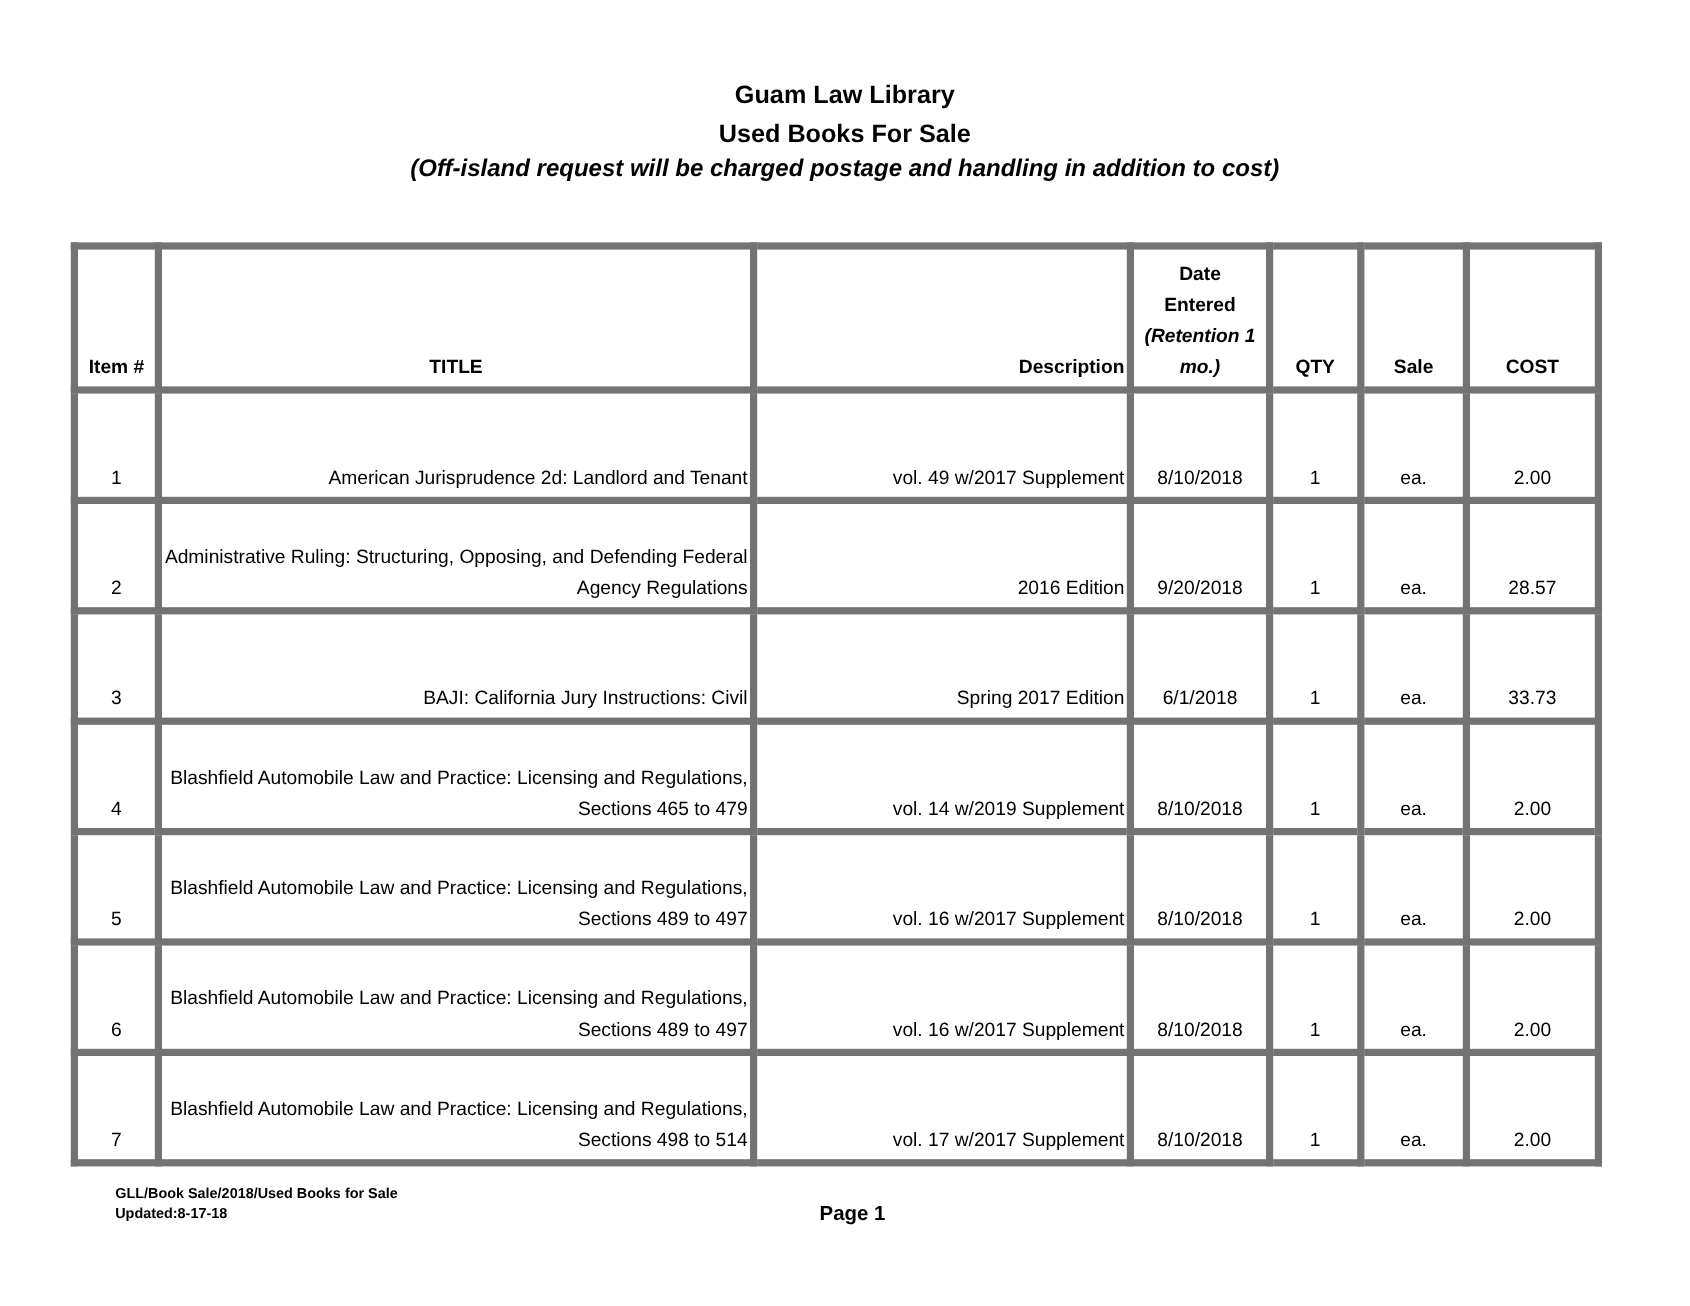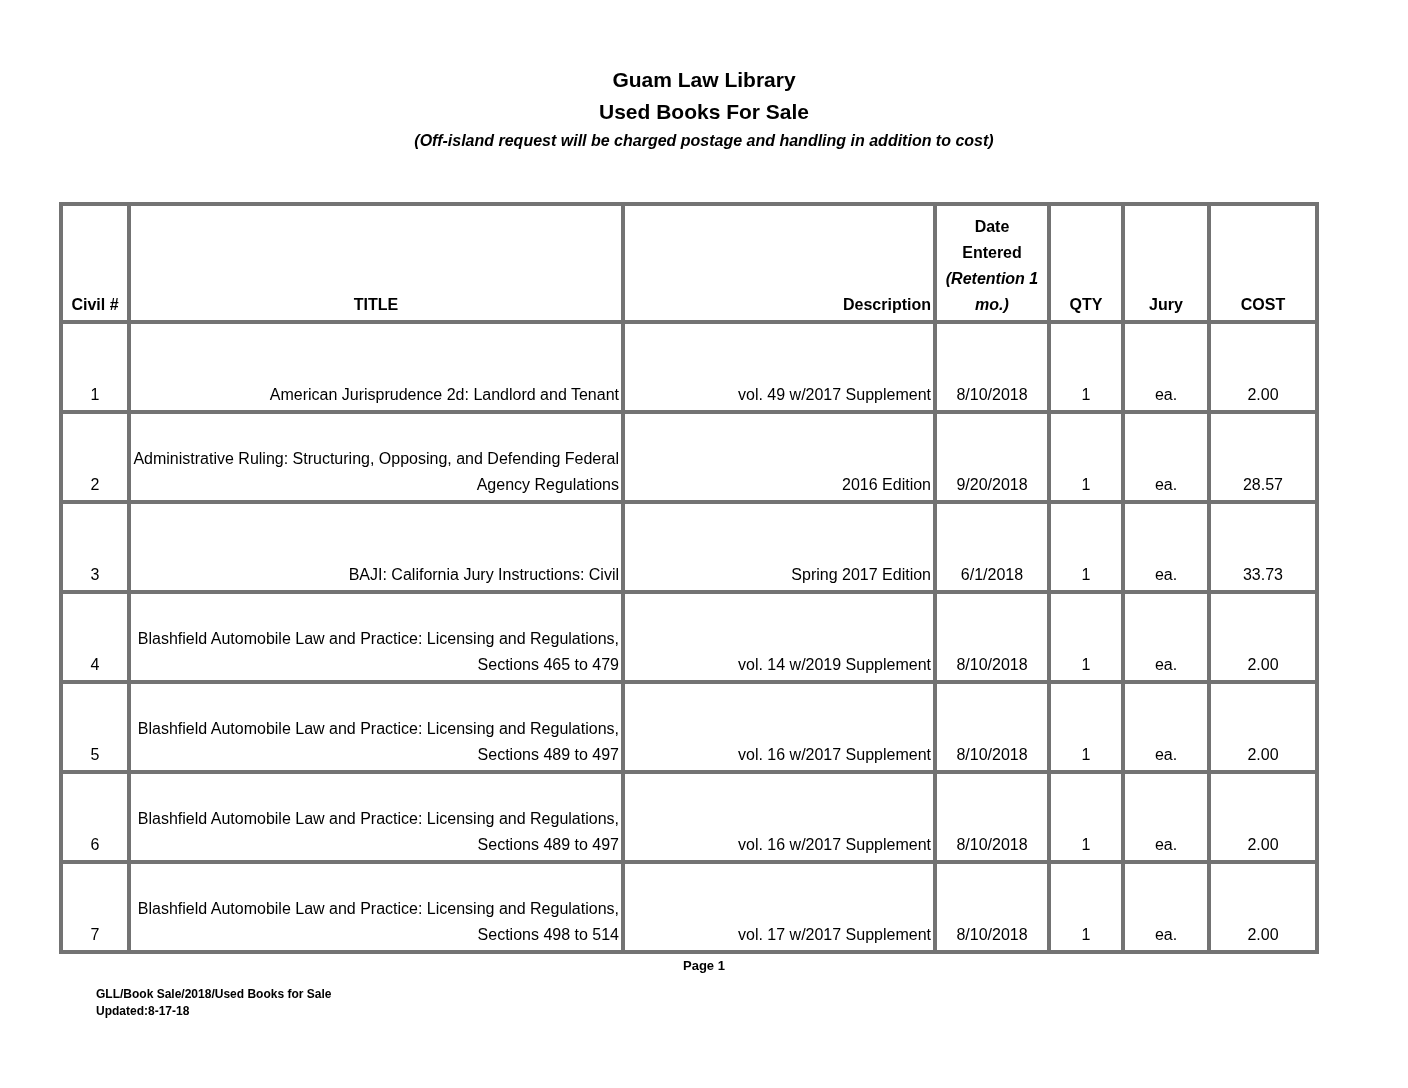--- a/index.html
+++ b/index.html
@@ -2,69 +2,69 @@
 <html><head>
 <meta charset="utf-8">
 <style>
   html, body { margin: 0; padding: 0; background: #ffffff; }
   body {
     width: 1408px; height: 1088px; position: relative; overflow: hidden;
     font-family: "Liberation Sans", sans-serif; color: #000;
   }
   .header { position: absolute; left: 0; top: 64px; width: 1408px; text-align: center; }
   .h-title { font-size: 21px; font-weight: bold; line-height: 32px; height: 32px; }
-  .h-sub { font-size: 16px; font-weight: bold; font-style: italic; line-height: 26px; }
+  .h-sub { font-size: 20px; font-weight: bold; font-style: italic; line-height: 26px; }
   table.sale {
     position: absolute; left: 59px; top: 202px;
     border-collapse: collapse;
     border: 3px solid #000;
     font-size: 16px;
   }
   table.sale th, table.sale td {
-    border: 4px solid #737373;
+    border: 6px solid #737373;
     vertical-align: bottom;
     padding: 0 2px 2px 2px;
     line-height: 26px;
   }
   table.sale th { font-weight: bold; height: 112px; }
   table.sale td { height: 84px; }
   .c-item { width: 60px; text-align: center; }
   .c-title { width: 486px; text-align: right; }
   .c-desc { width: 304px; text-align: right; }
   .c-date { width: 106px; text-align: center; }
   .c-qty { width: 66px; text-align: center; }
   .c-unit { width: 78px; text-align: center; }
   .c-cost { width: 100px; text-align: center; }
   .th-it { font-style: italic; }
   tr.thick td { border-bottom: 3px solid #000; }
   .footer-left { position: absolute; left: 96px; top: 986px; font-size: 12px; font-weight: bold; line-height: 17px; }
-  .footer-page { position: absolute; left: 683px; top: 958px; font-size: 13px; font-weight: bold; }
+  .footer-page { position: absolute; left: 683px; top: 1002px; font-size: 17px; font-weight: bold; }
 </style>
 </head>
 <body>
 
 <div class="header">
   <div class="h-title">Guam Law Library</div>
   <div class="h-title">Used Books  For Sale</div>
   <div class="h-sub">(Off-island request will be charged postage and handling in addition to cost)</div>
 </div>
 
 <table class="sale">
   <thead>
     <tr>
-      <th class="c-item">Civil #</th>
+      <th class="c-item">Item #</th>
       <th class="c-title" style="text-align:center">TITLE</th>
       <th class="c-desc">Description</th>
       <th class="c-date">
         <div>Date</div>
         <div>Entered</div>
         <div class="th-it">(Retention 1 mo.)</div>
       </th>
       <th class="c-qty">QTY</th>
-      <th class="c-unit">Jury</th>
+      <th class="c-unit">Sale</th>
       <th class="c-cost">COST</th>
     </tr>
   </thead>
   <tbody id="rows">
       <tr>
         <td class="c-item">1</td>
         <td class="c-title">American Jurisprudence 2d:  Landlord and Tenant</td>
         <td class="c-desc">vol. 49 w/2017 Supplement</td>
         <td class="c-date">8/10/2018</td>
         <td class="c-qty">1</td>

